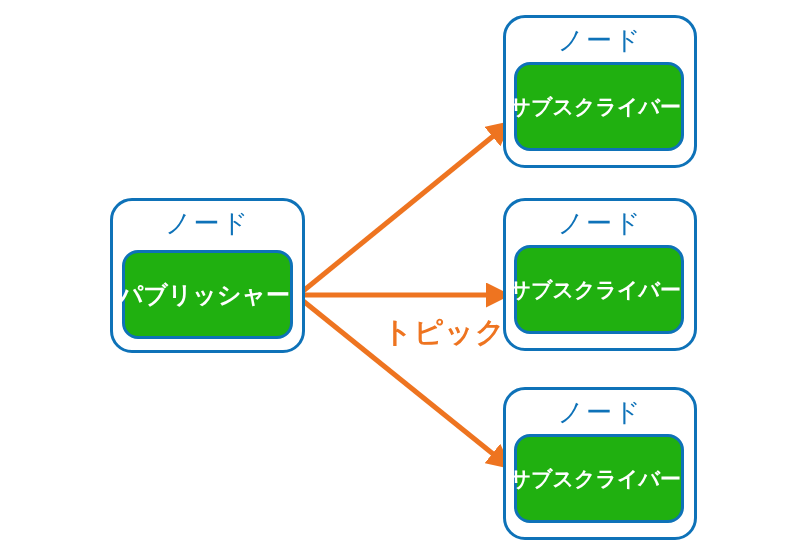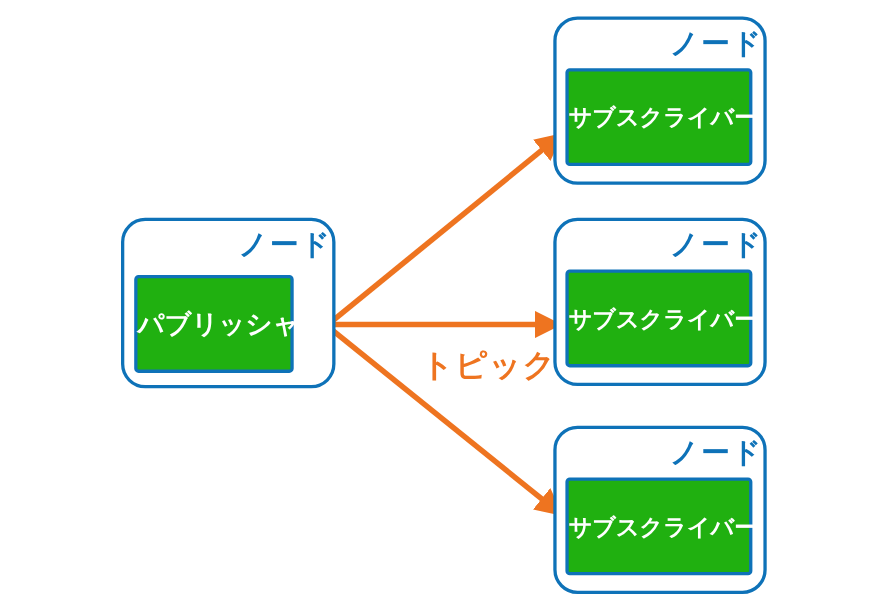--- a/index.html
+++ b/index.html
@@ -19,44 +19,44 @@
   }
   .arrows-layer{position:absolute;left:0;top:0;width:800px;height:555px;pointer-events:none;}
   .node{
     position:absolute;
     box-sizing:border-box;
     background:#ffffff;
     border:3px solid var(--node-border-blue);
     border-radius:22px;
   }
   .node-title{
-    text-align:right;
+    text-align:center;
     color:var(--node-border-blue);
-    font-weight:bold;
+    font-weight:normal;
     font-size:26px;
     line-height:1.1;
     margin-top:8px;
     letter-spacing:2px;
     white-space:nowrap;
   }
   .inner-box{
     position:absolute;
     box-sizing:border-box;
     background:var(--inner-green);
     border:3px solid var(--node-border-blue);
-    border-radius:4px;
+    border-radius:16px;
     display:flex;
     align-items:center;
-    justify-content:flex-start;
+    justify-content:flex-end;
     color:var(--inner-text-white);
     font-weight:bold;
     white-space:nowrap;
   }
   .publisher-node{left:110px;top:198px;width:195px;height:155px;}
-  .publisher-node .inner-box{left:9px;top:49px;width:145px;height:89px;font-size:24px;}
+  .publisher-node .inner-box{left:9px;top:49px;width:171px;height:89px;font-size:24px;}
   .subscriber-node{left:503px;width:194px;height:153px;}
   .subscriber-node .inner-box{left:8px;top:44px;width:170px;height:89px;font-size:21px;}
   .sub-1{top:15px;}
   .sub-2{top:198px;}
   .sub-3{top:387px;}
   .topic-label{
     position:absolute;
     left:383px;top:313px;
     width:100px;
     text-align:center;

